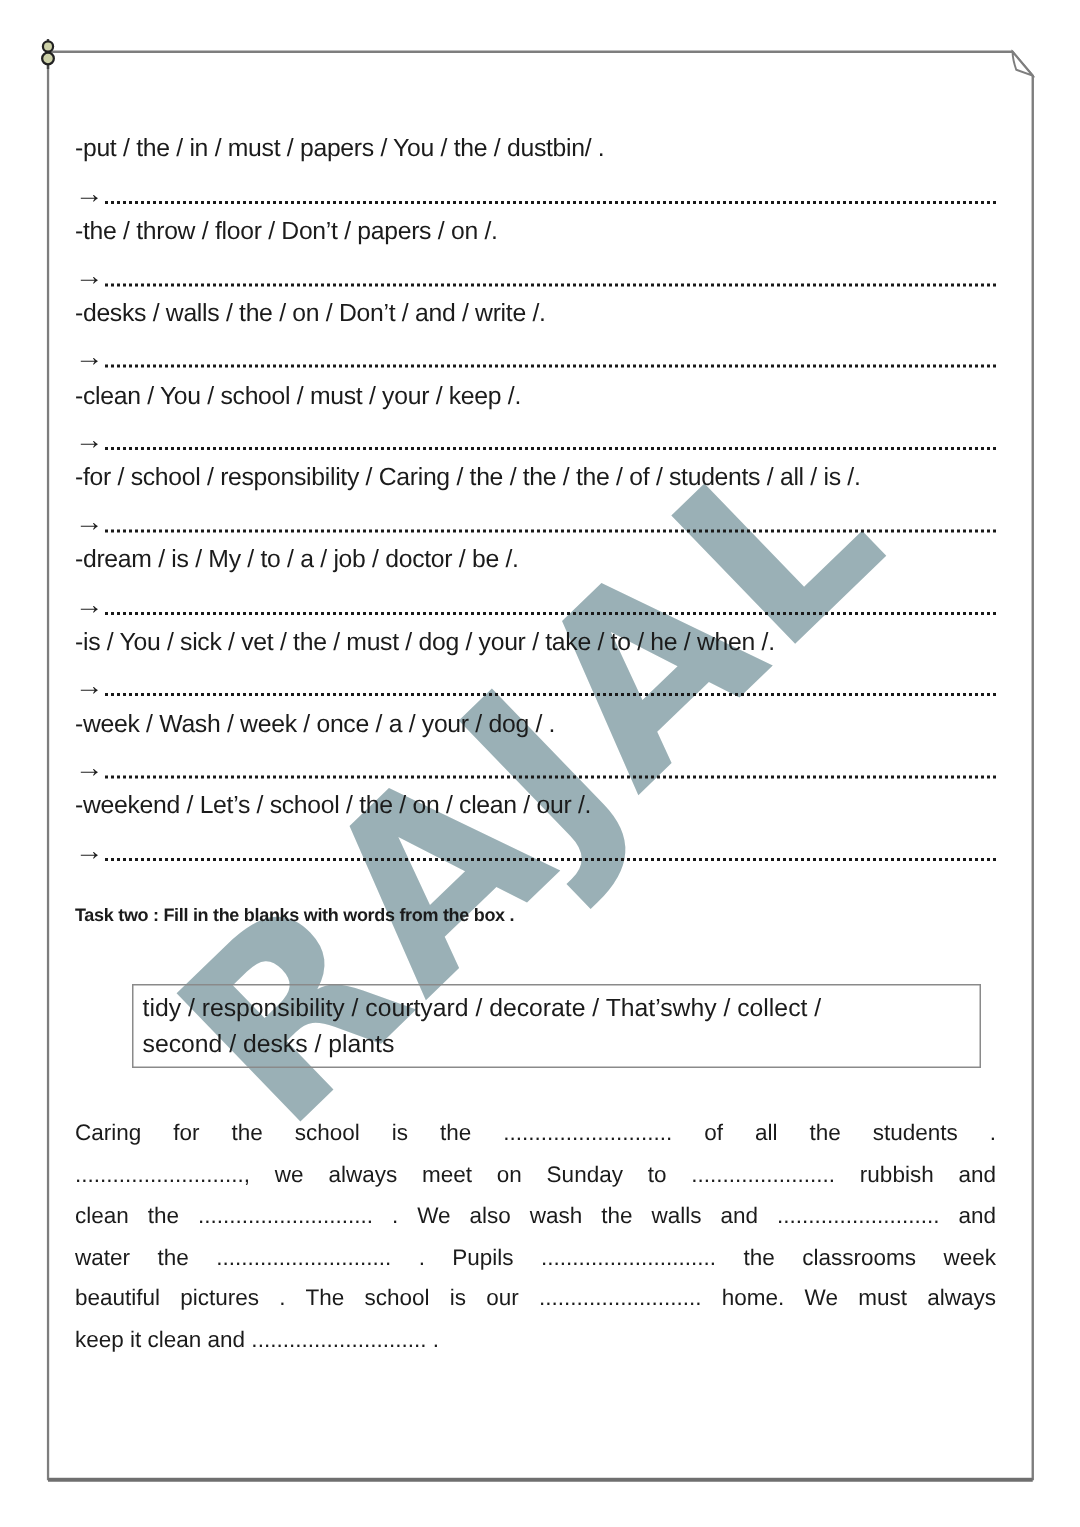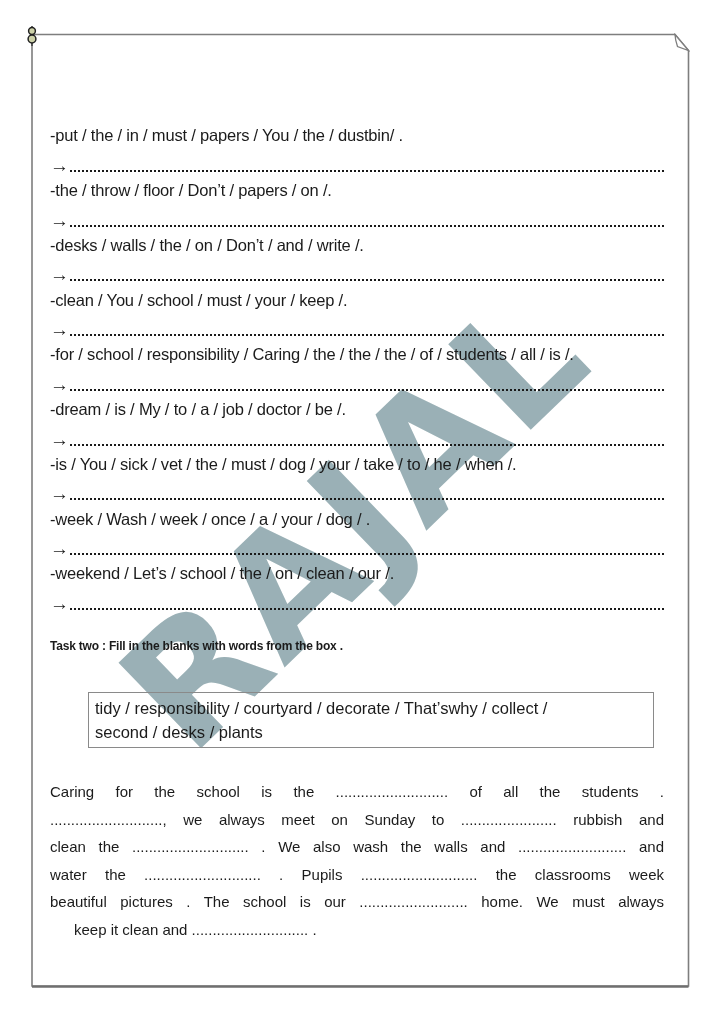--- a/index.html
+++ b/index.html
@@ -20,22 +20,22 @@
 
   .watermark{
     position:absolute;left:324px;top:488px;z-index:1;
     transform:translate(-50%,-50%) rotate(-44deg);
     font-size:163px;font-weight:bold;letter-spacing:5px;
     color:var(--watermark);opacity:.88;white-space:nowrap;
     font-family:"DejaVu Sans", sans-serif;line-height:1;
   }
 
   .content{
-    position:absolute;left:0;top:16px;width:659px;height:955px;z-index:2;
-    padding:73px 26px 0 19px;
+    position:absolute;left:0;top:0;width:659px;height:955px;z-index:2;
+    padding:53px 26px 0 19px;
   }
 
   .sentence{
     height:27.4px;display:flex;align-items:center;
     font-size:16.5px;letter-spacing:-0.2px;white-space:nowrap;overflow:hidden;
   }
   .answer-row{
     height:27.4px;display:flex;align-items:flex-end;
   }
   .arrow{font-size:19px;line-height:22px;flex:0 0 auto;}
@@ -53,21 +53,21 @@
     border:1.3px solid #8a8a8a;
     padding:3px 6px;
     font-size:16.5px;line-height:24px;
   }
 
   .paragraph{margin-top:30px;font-size:15px;}
   .paragraph-line{
     height:27.5px;line-height:27.5px;
     text-align:justify;text-align-last:justify;white-space:normal;
   }
-  .paragraph-line.last{text-align-last:left;margin-left:24px;}
+  .paragraph-line.last{text-align-last:left;}
 </style>
 </head>
 <body>
 
 <div class="page">
 
   <svg class="border-svg" viewBox="0 0 659 955">
     <path d="M1,1.5 H644 L657.5,17.5 V953 H1 Z" fill="none" stroke="#7e7e7e" stroke-width="1.6"></path>
     <path d="M1,953.6 H657.5" fill="none" stroke="#6f6f6f" stroke-width="2.4"></path>
     <path d="M644,1.5 L657.5,17.5 L646.5,13.5 Q644.2,7 644,1.5 Z" fill="#ffffff" stroke="#7e7e7e" stroke-width="1.3"></path>

